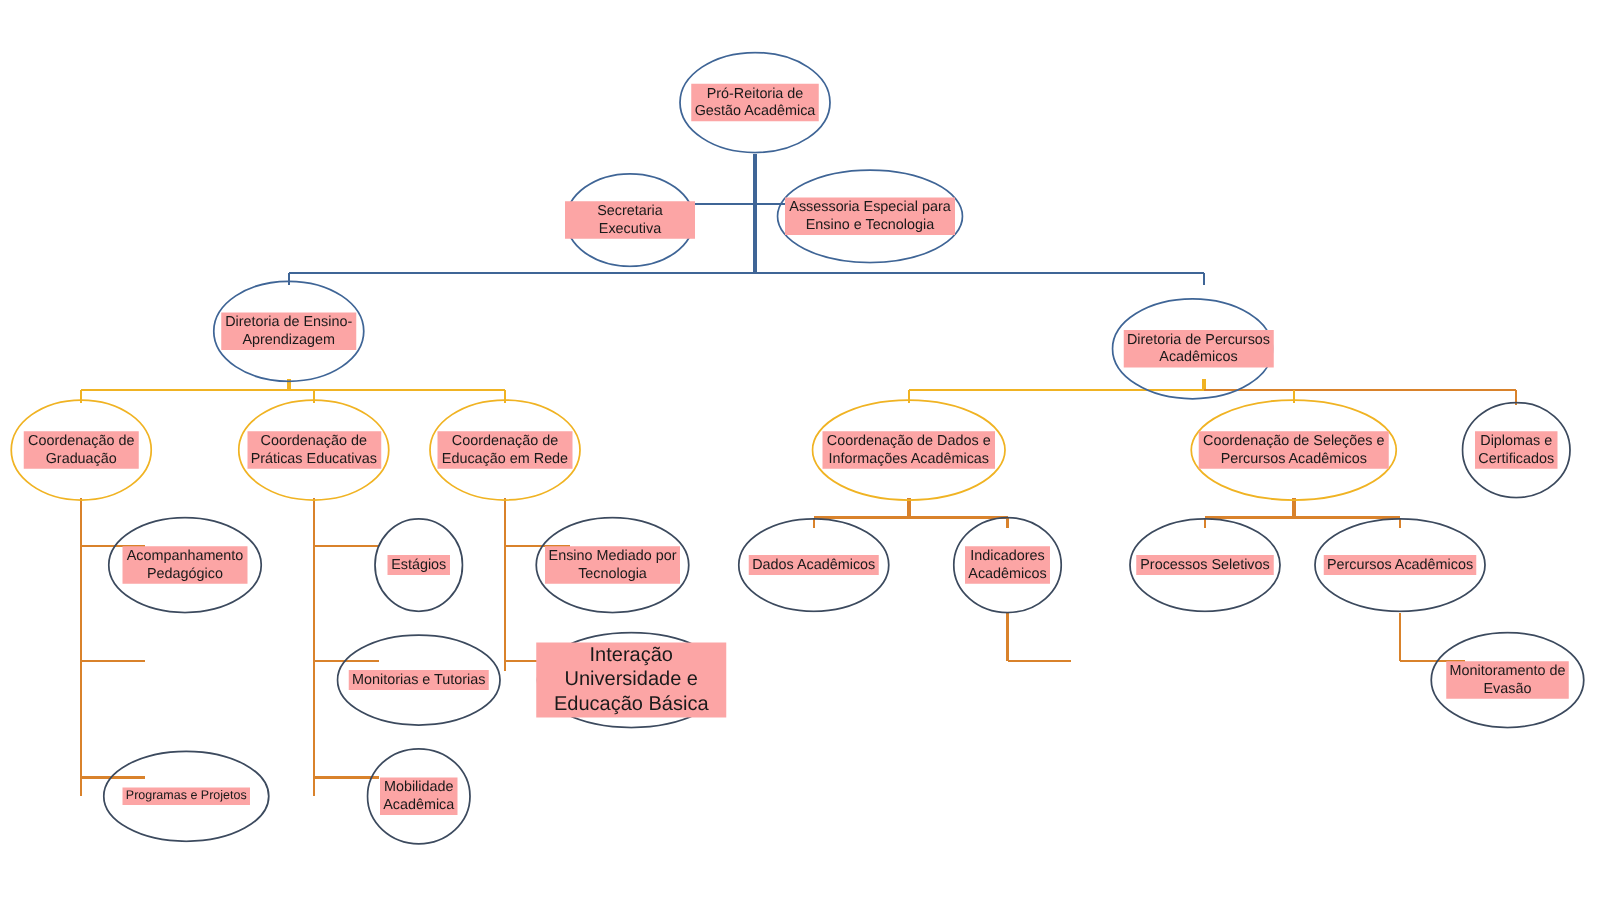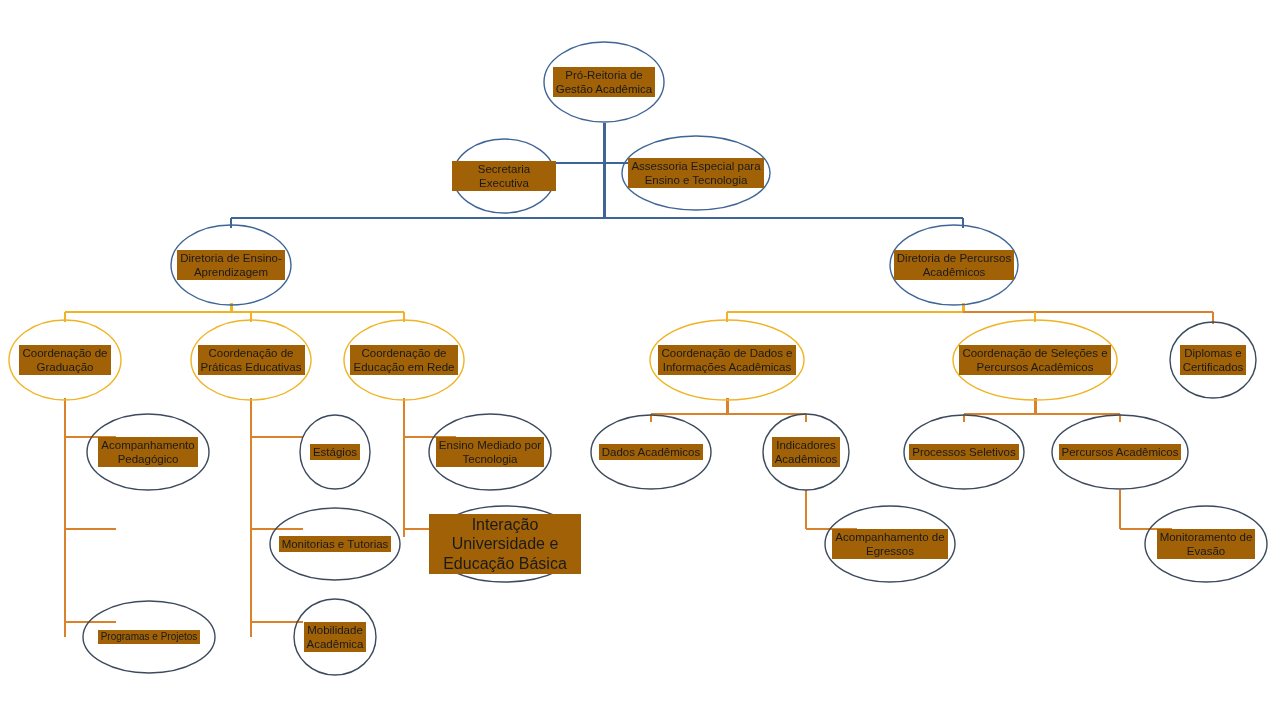--- a/index.html
+++ b/index.html
@@ -42,21 +42,21 @@
     left: 50%;
     top: 50%;
     transform: translate(-50%, -50%);
     pointer-events: none;
   }
   .node-label {
     position: relative;
     z-index: 2;
     text-align: center;
     color: #1a1a1a;
-    background: #a16207;
+    background: #fca5a5;
     line-height: 1.22;
     white-space: pre-line;
     padding: 1px 3px;
     box-sizing: border-box;
   }
 </style>
 </head>
 <body>
 
 <div id="chart-root">
@@ -124,21 +124,21 @@
         <div class="node-label" style="font-size: 11.5px; color: rgb(26, 26, 26);">Assessoria Especial para
 Ensino e Tecnologia</div>
       </div>
       <div class="node" style="left: 231px; top: 265px; width: 122px; height: 82px;">
         <svg class="node-ring" width="122" height="82" viewBox="0 0 122 82">
           <ellipse cx="61" cy="41" rx="60" ry="40" fill="none" stroke="#3f6596" stroke-width="1.4"></ellipse>
         </svg>
         <div class="node-label" style="font-size: 11.5px; color: rgb(26, 26, 26);">Diretoria de Ensino-
 Aprendizagem</div>
       </div>
-      <div class="node" style="left: 954px; top: 265px; width: 130px; height: 82px;">
+      <div class="node" style="left: 954px; top: 279px; width: 130px; height: 82px; justify-content: flex-end;">
         <svg class="node-ring" width="130" height="82" viewBox="0 0 130 82">
           <ellipse cx="65" cy="41" rx="64" ry="40" fill="none" stroke="#3f6596" stroke-width="1.4"></ellipse>
         </svg>
         <div class="node-label" style="font-size: 11.5px; color: rgb(26, 26, 26);">Diretoria de Percursos
 Acadêmicos</div>
       </div>
       <div class="node" style="left: 65px; top: 360px; width: 114px; height: 82px;">
         <svg class="node-ring" width="114" height="82" viewBox="0 0 114 82">
           <ellipse cx="57" cy="41" rx="56" ry="40" fill="none" stroke="#f0b323" stroke-width="1.4"></ellipse>
         </svg>
@@ -231,27 +231,20 @@
           <ellipse cx="61" cy="38" rx="60" ry="37" fill="none" stroke="#3c4a5e" stroke-width="1.4"></ellipse>
         </svg>
         <div class="node-label" style="font-size: 11.5px; color: rgb(26, 26, 26);">Dados Acadêmicos</div>
       </div>
       <div class="node" style="left: 806px; top: 452px; width: 88px; height: 78px;">
         <svg class="node-ring" width="88" height="78" viewBox="0 0 88 78">
           <ellipse cx="44" cy="39" rx="43" ry="38" fill="none" stroke="#3c4a5e" stroke-width="1.4"></ellipse>
         </svg>
         <div class="node-label" style="font-size: 11.5px; color: rgb(26, 26, 26);">Indicadores
 Acadêmicos</div>
-      </div>
-      <div class="node" style="left: 890px; top: 544px; width: 132px; height: 78px;">
-        <svg class="node-ring" width="132" height="78" viewBox="0 0 132 78">
-          <ellipse cx="66" cy="39" rx="65" ry="38" fill="none" stroke="#3c4a5e" stroke-width="1.4"></ellipse>
-        </svg>
-        <div class="node-label" style="font-size: 11.5px; color: rgb(26, 26, 26);">Acompanhamento de
-Egressos</div>
       </div>
       <div class="node" style="left: 964px; top: 452px; width: 122px; height: 76px;">
         <svg class="node-ring" width="122" height="76" viewBox="0 0 122 76">
           <ellipse cx="61" cy="38" rx="60" ry="37" fill="none" stroke="#3c4a5e" stroke-width="1.4"></ellipse>
         </svg>
         <div class="node-label" style="font-size: 11.5px; color: rgb(26, 26, 26);">Processos Seletivos</div>
       </div>
       <div class="node" style="left: 1120px; top: 452px; width: 138px; height: 76px;">
         <svg class="node-ring" width="138" height="76" viewBox="0 0 138 76">
           <ellipse cx="69" cy="38" rx="68" ry="37" fill="none" stroke="#3c4a5e" stroke-width="1.4"></ellipse>

